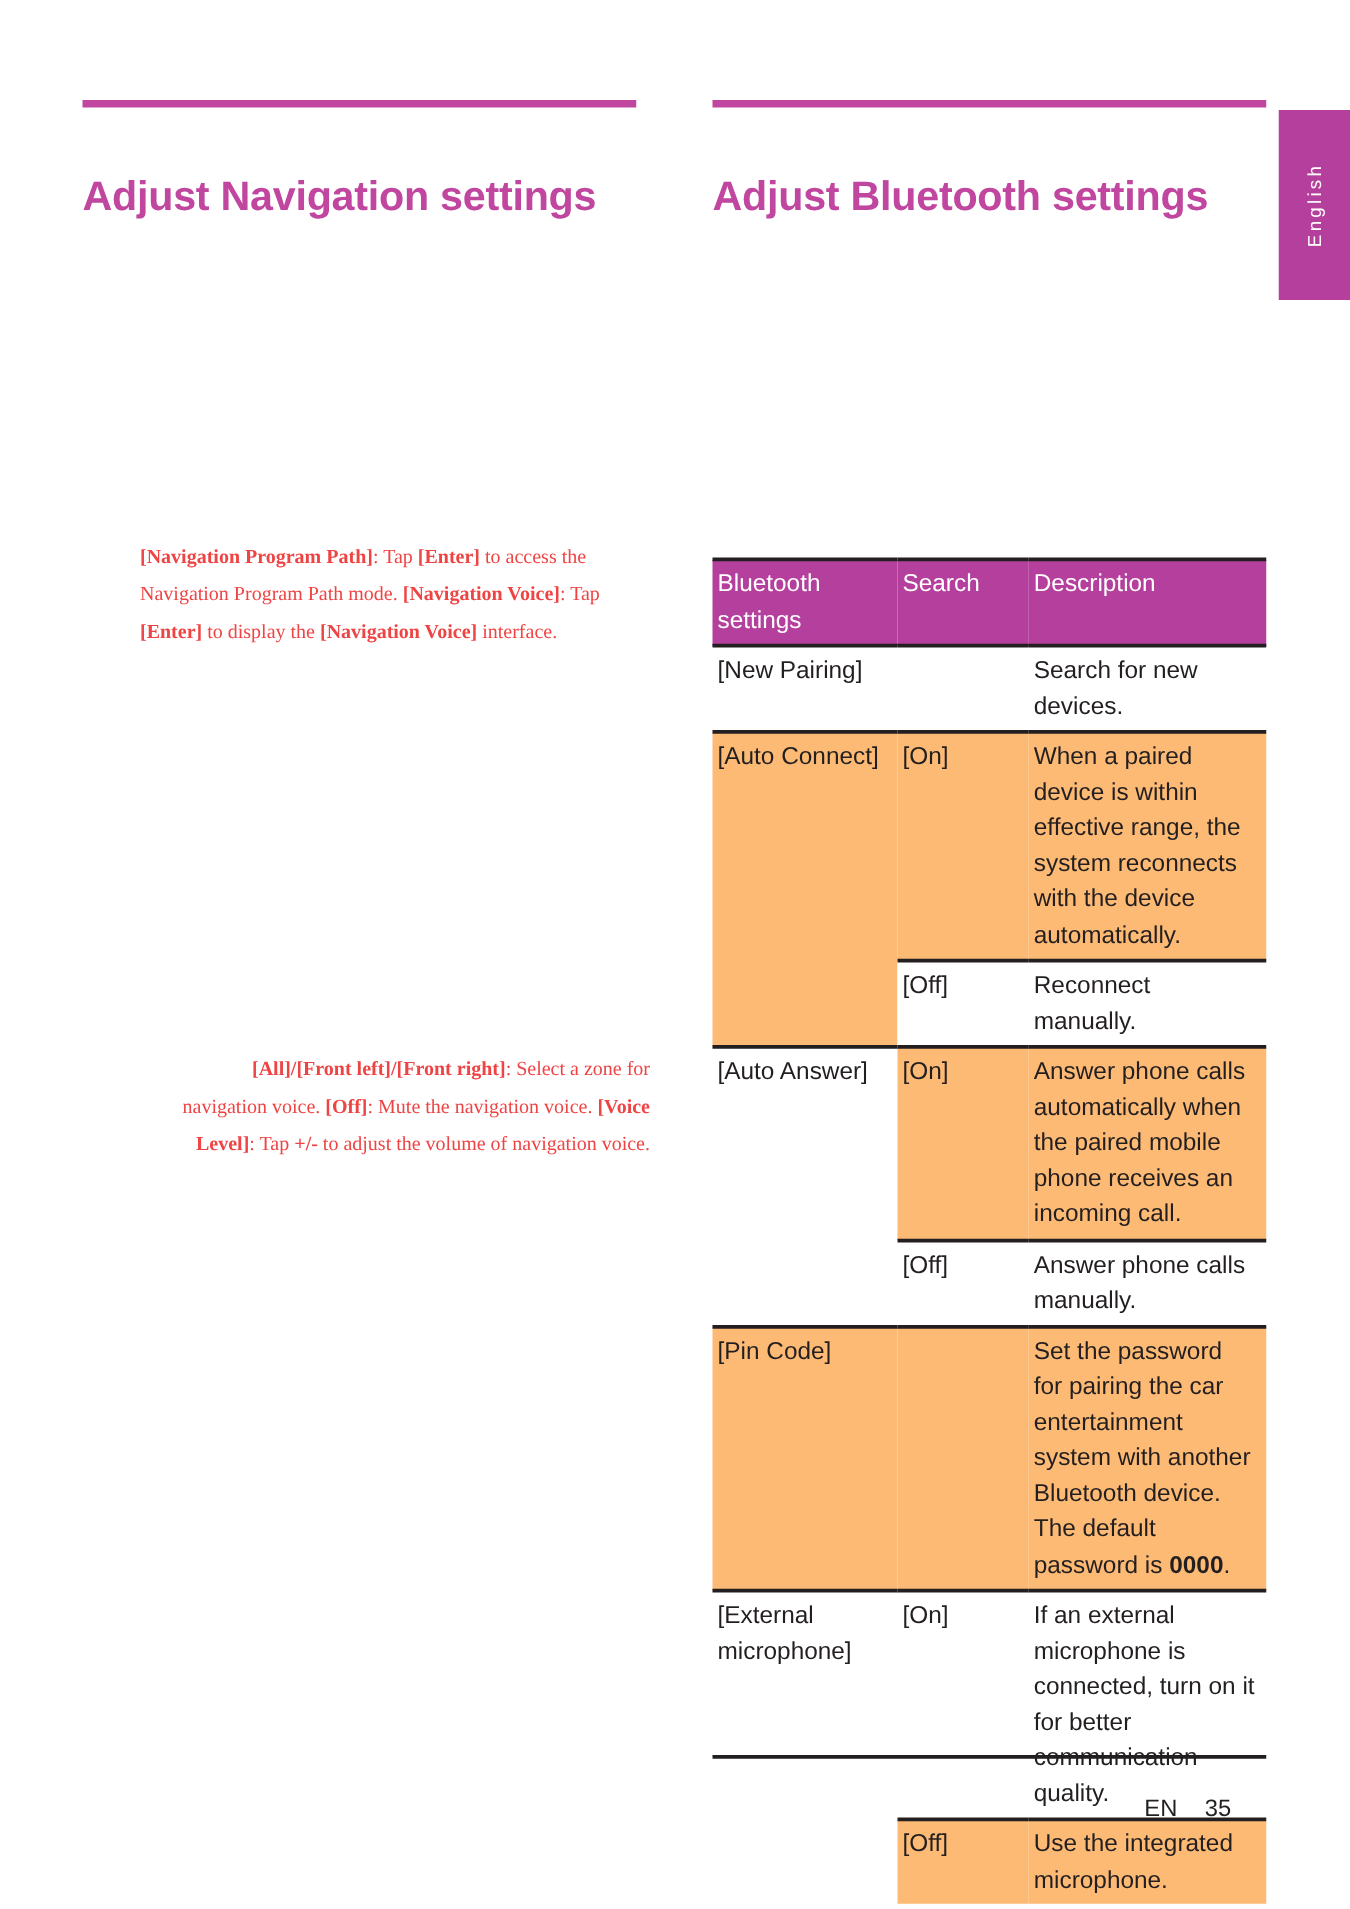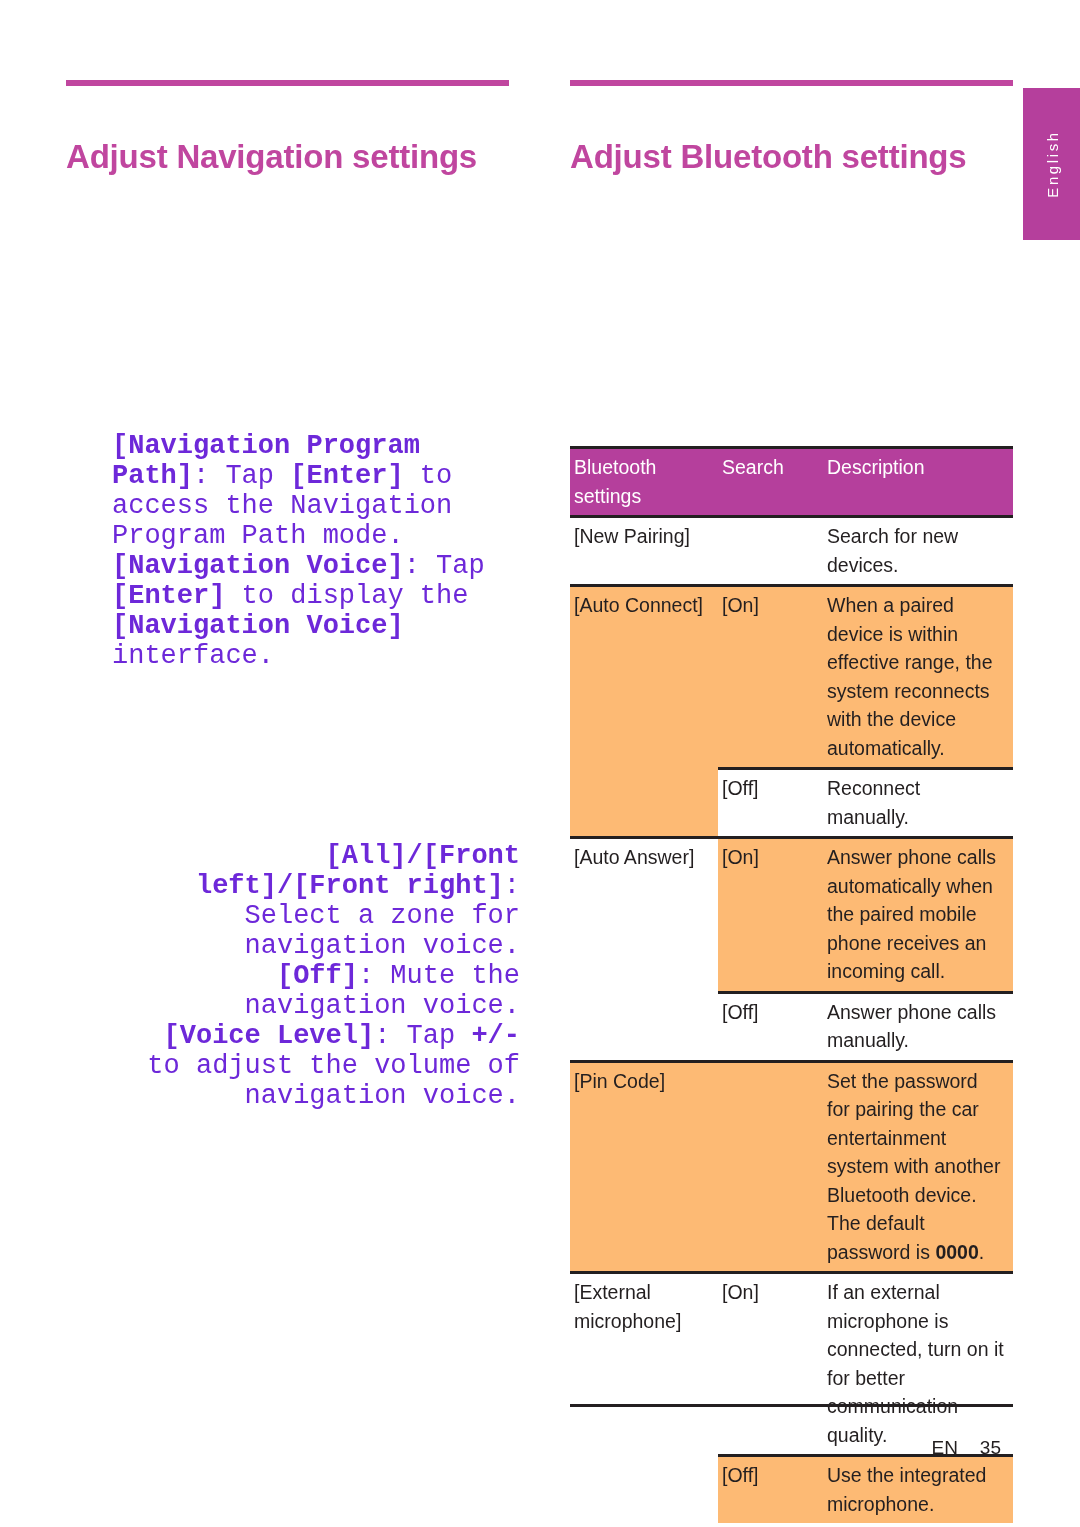--- a/index.html
+++ b/index.html
@@ -55,24 +55,24 @@
     letter-spacing: -0.2px;
     font-family: "Liberation Sans", sans-serif;
     margin-top: 42px;
   }
   .heading-left  { left: 66px; }
   .heading-right { left: 570px; }
 
   
   .para {
     position: absolute;
-    font-size: 27px;
+    font-size: 16px;
     line-height: 30px;
-    color: #6d28d9;
-    font-family: Liberation Mono, monospace;
+    color: #ef4444;
+    font-family: Liberation Serif, serif;
   }
   .para b { font-weight: bold; }
   .para-nav {
     left: 112px;
     top: 431px;
     width: 400px;
     text-indent: -0px;
   }
   .para-voice {
     left: 145px;
@@ -124,21 +124,21 @@
     top: 1404px;
     width: 443px;
     height: 3px;
     background: #231f20;
   }
 
   
   .footer {
     position: absolute;
     top: 1437px;
-    left: 558px;
+    left: 542px;
     width: 443px;
     text-align: right;
     font-size: 19px;
     color: #231f20;
     font-family: "Liberation Sans", sans-serif;
   }
   .footer .en  { margin-right: 22px; }
 </style>
 </head>
 <body>

